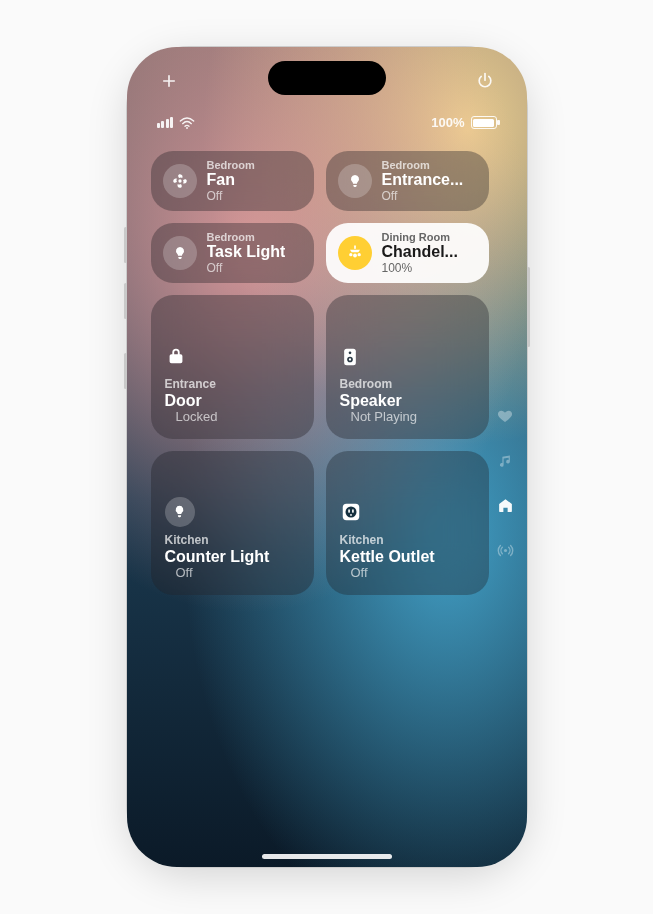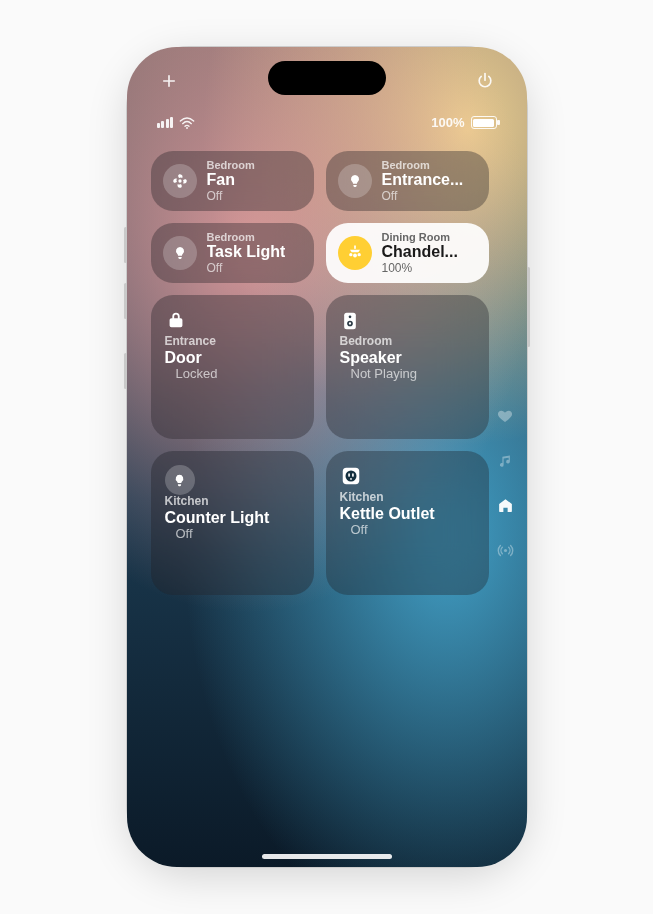--- a/index.html
+++ b/index.html
@@ -121,22 +121,23 @@
     height: 60px;
     display: flex;
     align-items: center;
     padding: 0 12px;
     gap: 10px;
   }
   .tile.large {
     height: 144px;
     display: flex;
     flex-direction: column;
-    justify-content: flex-start;
+    justify-content: flex-end;
     padding: 14px;
+    gap: 7px;
   }
   .tile.dark { background: rgba(30,30,35,0.35); color: #fff; }
   .tile.light { background: rgba(255,255,255,0.92); color: #1a1a1a; }
   .icon-circle {
     width: 34px; height: 34px; flex: none;
     border-radius: 50%;
     display:flex; align-items:center; justify-content:center;
   }
   .icon-circle.dark { background: rgba(255,255,255,0.22); color:#fff; }
   .icon-circle.yellow { background: #ffcf33; color: #fff; }

